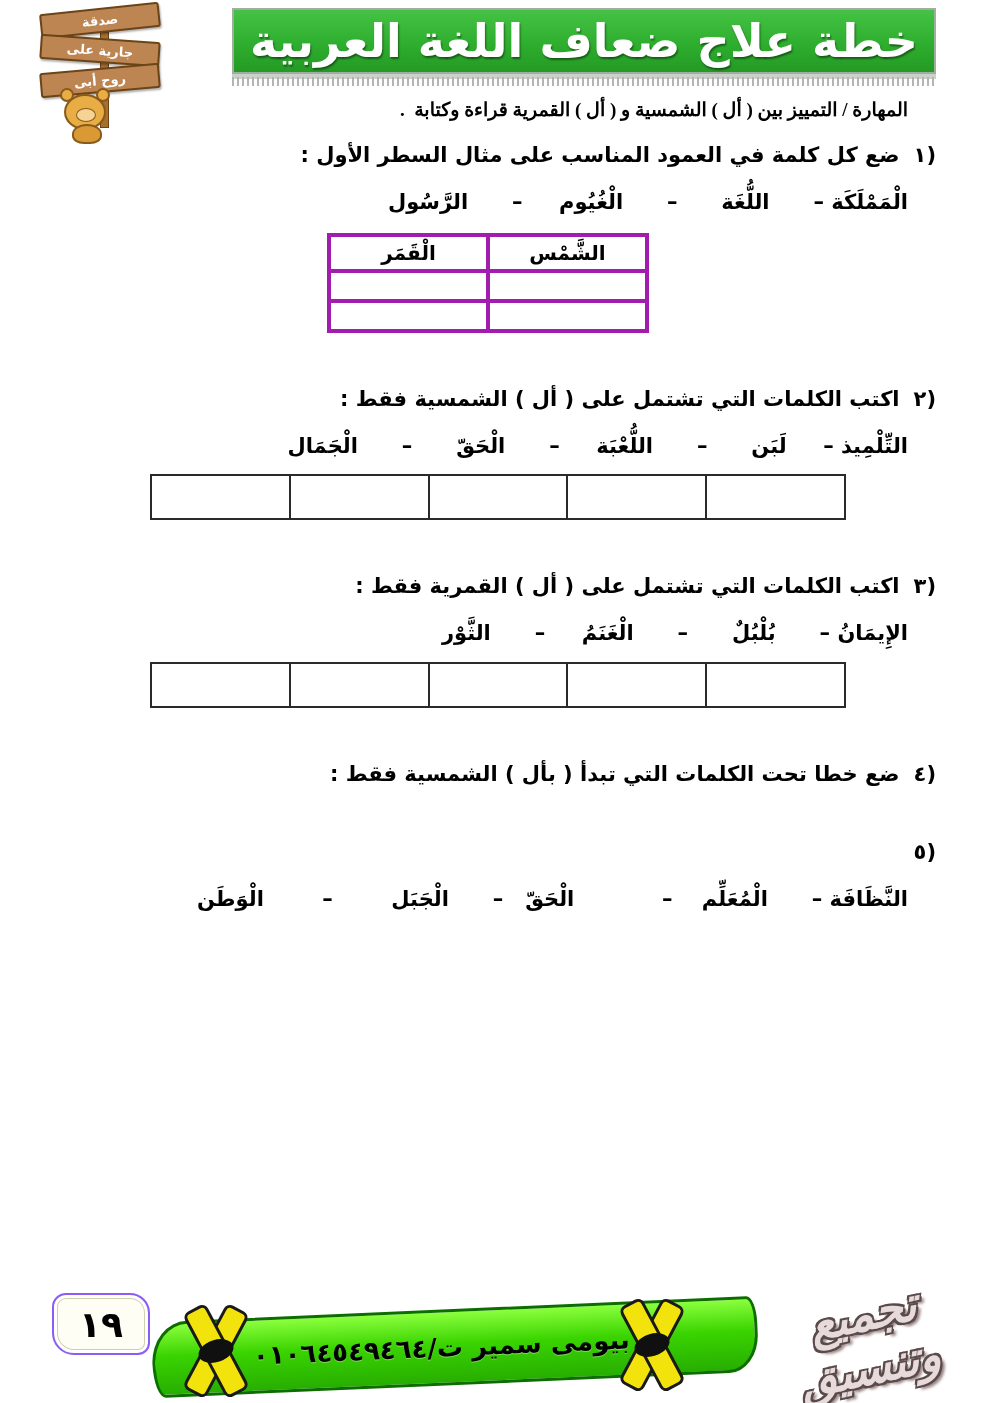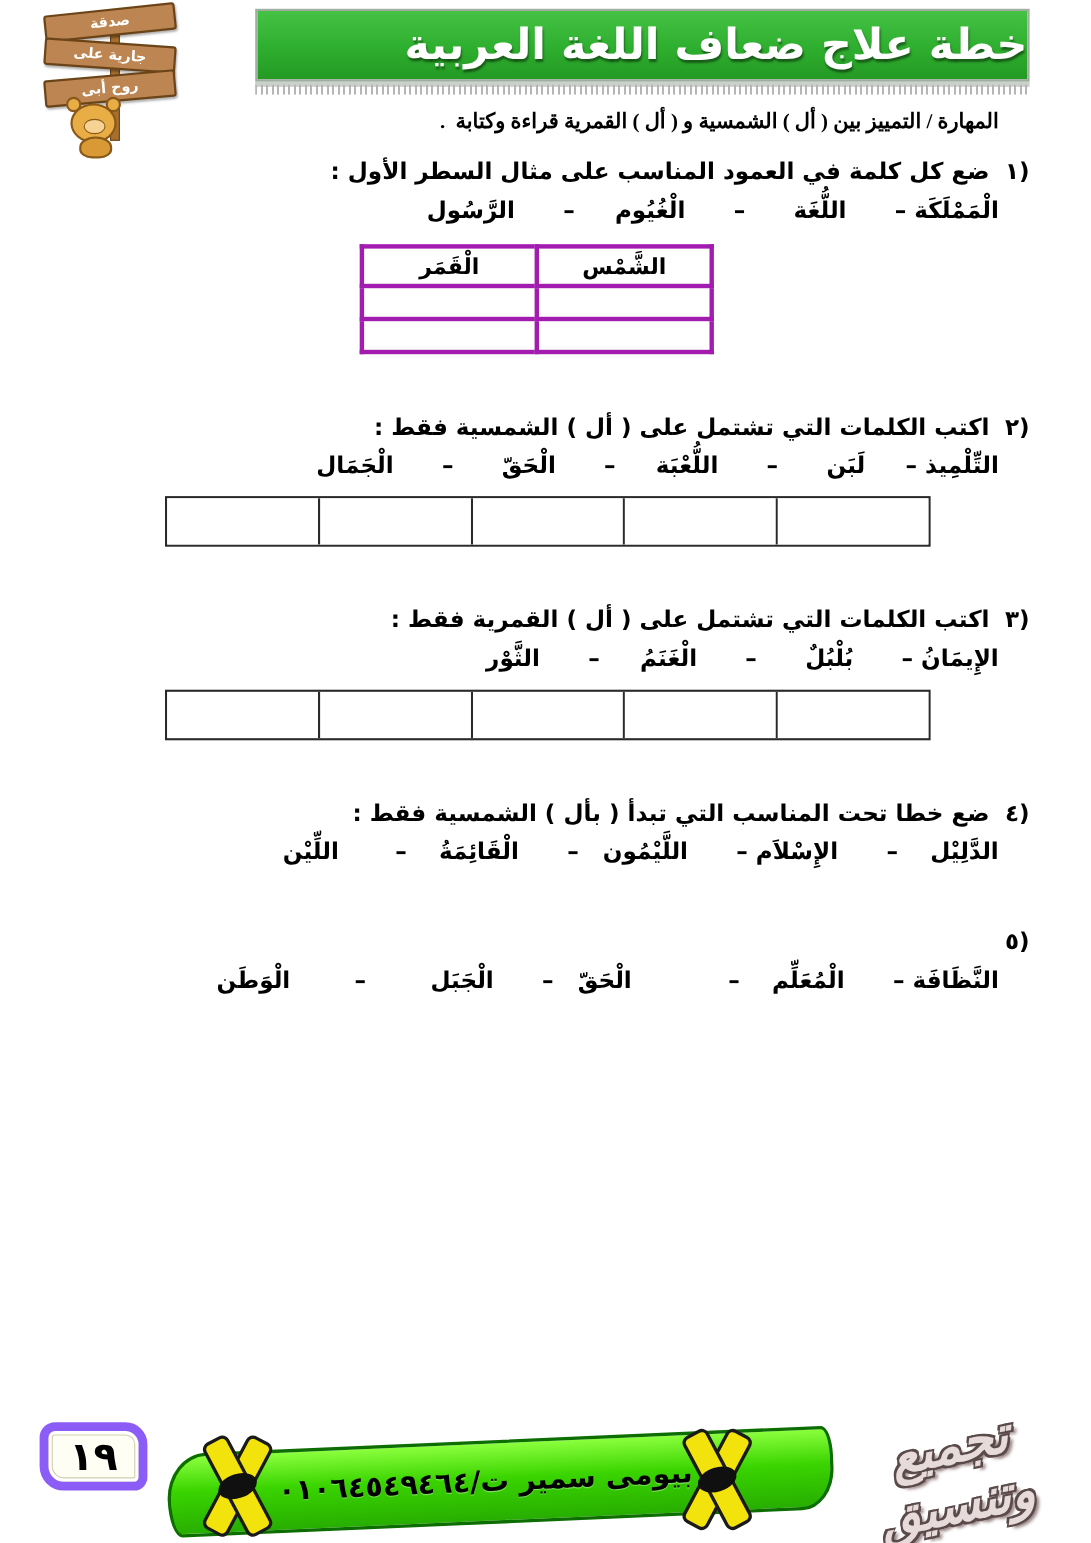--- a/index.html
+++ b/index.html
@@ -13,23 +13,23 @@
   }
 
   
   .header-banner {
     position: absolute;
     left: 232px; top: 8px;
     width: 704px; height: 66px;
     background: linear-gradient(180deg, #45c245 0%, #2eae2e 55%, #249a24 100%);
     border: 2px solid #9fae9f;
     box-shadow: 0 5px 0 rgba(140,150,140,0.45);
-    display: flex; align-items: center; 
+    display: flex; align-items: center; justify-content: center;
     color: #ffffff;
-    font-size: 39px; font-weight: bold;
+    font-size: 46px; font-weight: bold;
     text-shadow: 1px 2px 2px rgba(0,0,0,0.45);
     direction: rtl;
   }
   .header-banner::after {
     content: "";
     position: absolute; left: -2px; right: -2px; bottom: -14px; height: 9px;
     background: repeating-linear-gradient(90deg, #b5b5b5 0 2px, transparent 2px 5px);
   }
 
   
@@ -59,21 +59,21 @@
     position: absolute; top: 98px; left: 0; right: 0;
     padding: 0 56px 0 40px;
     direction: rtl; text-align: right;
   }
   .intro-line { font-size: 19px; font-weight: bold; padding-right: 28px;
                 margin-bottom: 10px; white-space: pre-wrap; font-family: Liberation Serif, serif; }
   .q-line { display: flex; direction: rtl; align-items: baseline; gap: 14px;
             margin-top: 22px; font-size: 21px; font-weight: bold; }
   .q-num { flex: 0 0 auto; }
   .q-text { white-space: pre-wrap; }
-  .words { margin-top: 8px; padding-right: 28px; font-size: 21px; font-weight: bold;
+  .words { margin-top: 20px; padding-right: 28px; font-size: 21px; font-weight: bold;
            white-space: pre-wrap; line-height: 1.5; }
 
   
   .sun-moon-table {
     width: 322px; margin: 14px auto 0 auto;
     border-collapse: collapse; border: 4px solid #000; direction: rtl;
   }
   .sun-moon-table td { border: 4px solid #a21caf; height: 30px; width: 50%;
                        font-weight: bold; font-size: 20px; text-align: center; }
   .sun-moon-table tr.head td { height: 36px; }
@@ -81,22 +81,22 @@
   
   .answer-row { display: flex; direction: rtl; width: 696px;
                 margin: 12px 90px 0 auto; border: 2px solid #2a2a2a; }
   .answer-cell { flex: 1; height: 42px; border-left: 2px solid #2a2a2a; background: #fff; }
   .answer-cell:last-child { border-left: none; }
 
   .spacer-lg { height: 32px; }
 
   
   .page-ticket {
-    position: absolute; left: 36px; bottom: 48px; width: 98px; height: 62px;
-    background: #fffef4; border: 8px solid #8b5cf6;
+    position: absolute; left: 52px; bottom: 48px; width: 98px; height: 62px;
+    background: #fffef4; border: 2px solid #8b5cf6;
     border-radius: 14px 20px 12px 22px;
     box-shadow: inset 0 0 0 3px #ffffff, inset 0 0 0 4px #cfcfb0;
     display: flex; align-items: center; justify-content: center;
     font-size: 36px; font-weight: bold;
   }
   .footer-banner {
     position: absolute; left: 152px; bottom: 18px; width: 606px; height: 76px;
     background: linear-gradient(180deg, #8bff3d 0%, #3ad400 45%, #27ae00 100%);
     border: 3px solid #0d6e00;
     border-radius: 36px 10px 30px 12px / 55% 35% 50% 45%;
@@ -206,23 +206,22 @@
     <div class="answer-cell"></div>
     <div class="answer-cell"></div>
     <div class="answer-cell"></div>
     <div class="answer-cell"></div>
   </div>
 
   <div class="spacer-lg"></div>
 
   <div class="q-line">
     <span class="q-num" dir="ltr">٤)</span>
-    <span class="q-text">ضع خطا تحت المناسب التي تبدأ ( بأل ) الشمسية فقط :</span>
-  </div>
-  <div class="words">الدَّلِيْل    –      الإِسْلاَم –      اللَّيْمُون   –      الْقَائِمَةُ    –       اللِّيْن</div>
+    <span class="q-text">ضع خطا تحت الكلمات التي تبدأ ( بأل ) الشمسية فقط :</span>
+  </div>
 
   <div class="spacer-lg"></div>
 
   <div class="q-line">
     <span class="q-num" dir="ltr">٥)</span>
   </div>
   <div class="words">النَّظَافَة –      الْمُعَلِّم    –            الْحَقّ   –      الْجَبَل        –        الْوَطَن</div>
 
 </div>
 

